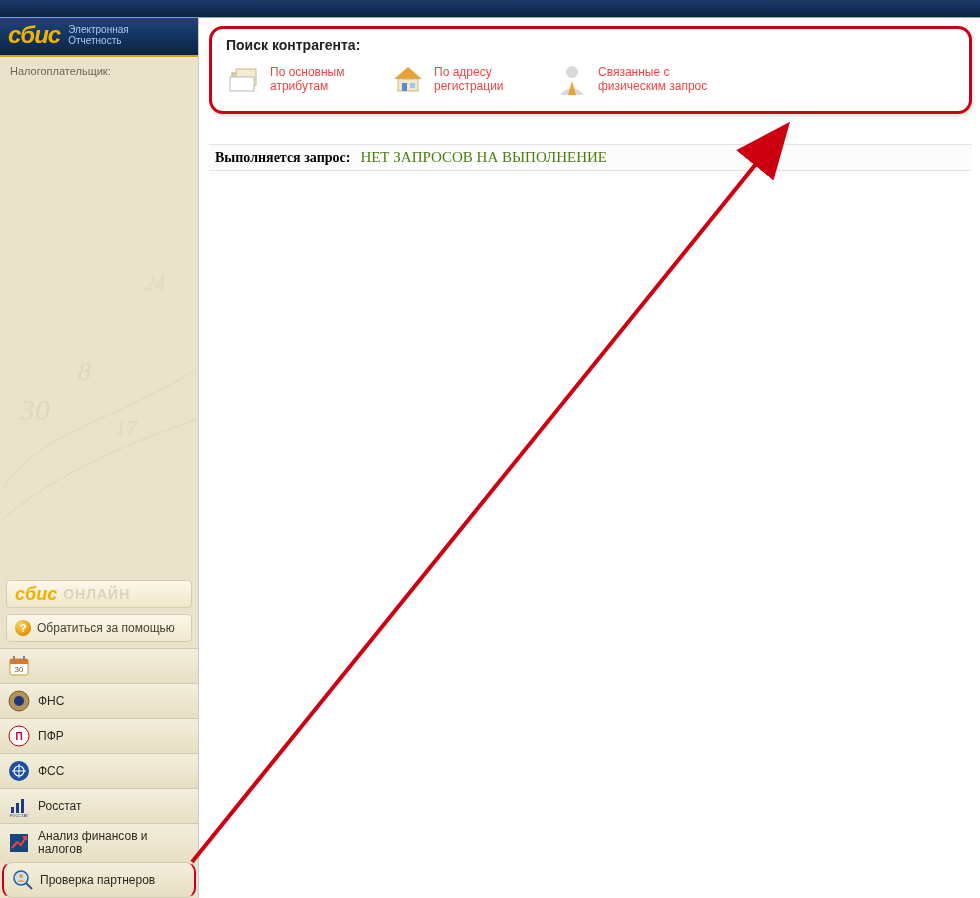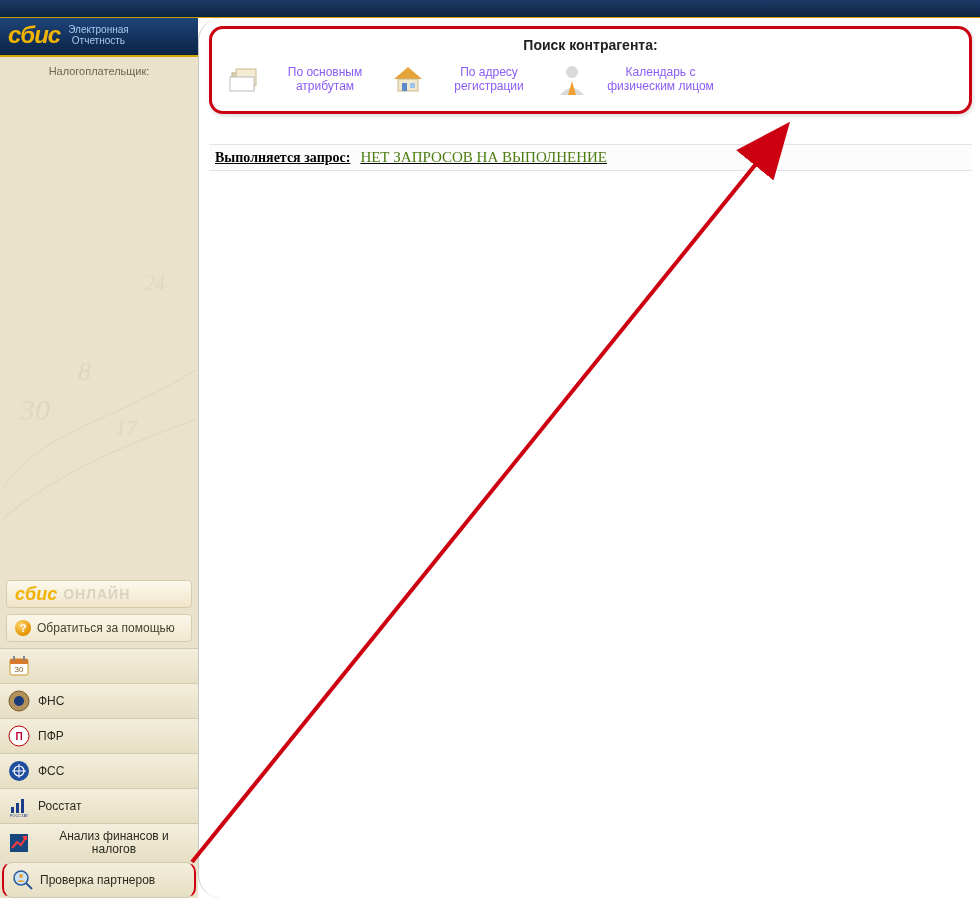--- a/index.html
+++ b/index.html
@@ -14,21 +14,21 @@
   }
 
   
   .top-bar {
     height: 18px;
     width: 100%;
     background: linear-gradient(#1c3a66, #0d2342);
     border-bottom: 1px solid #c8a100;
   }
 
-  .layout { display: flex; width: 100%; height: calc(100% - 18px); text-align: center; }
+  .layout { display: flex; width: 100%; height: calc(100% - 18px); }
 
   
   .sidebar {
     width: 198px;
     flex: 0 0 198px;
     background: #eae2cb;
     display: flex;
     flex-direction: column;
     position: relative;
   }
@@ -145,21 +145,20 @@
     margin: 0 2px;
   }
 
   
   .main {
     flex: 1;
     background: #fff;
     position: relative;
     border-left: 1px solid #c9c9c9;
     padding: 8px 8px 8px 10px;
-    border-radius: 23px;
   }
   .search-box {
     border: 3px solid #cc0010;
     border-radius: 14px;
     padding: 8px 14px 14px 14px;
     background: #fff;
     box-shadow: 1px 2px 4px rgba(0,0,0,0.15);
   }
   .search-title {
     font-weight: bold;
@@ -175,41 +174,40 @@
   .opt {
     display: flex;
     align-items: center;
     gap: 8px;
     flex: 0 0 auto;
     cursor: pointer;
   }
   .opt .link {
     font-size: 12px;
     line-height: 14px;
-    color: #8b5cf6;
+    color: #ef4444;
     max-width: 110px;
   }
   .opt-icon {
     width: 36px; height: 36px;
     display:flex;align-items:center;justify-content:center;
     flex:0 0 36px;
   }
   .opt3 .link{max-width:125px;}
   .opt4 .link{max-width:115px;}
 
   .status-row {
     margin-top: 30px;
     padding: 4px 6px;
     display: flex;
     align-items: center;
     gap: 10px;
     border-top: 1px solid #e3e3e3;
     border-bottom: 1px solid #e3e3e3;
     background: #fcfcfc;
-    text-decoration: underline;
   }
   .status-row .lbl {
     font-weight: bold;
     font-size: 14px;
     font-family: "Times New Roman", serif;
     color: #000;
   }
   .status-row .val {
     font-size: 15px;
     font-family: "Times New Roman", serif;
@@ -374,21 +372,21 @@
         </div>
 
         <div class="opt opt3">
           <span class="opt-icon">
             <svg width="36" height="36">
                 <circle cx="18" cy="11" r="6" fill="#d9d9d9"></circle>
                 <path d="M6 34 Q18 20 30 34 Z" fill="#d9d9d9"></path>
                 <polygon points="18,20 14,34 22,34" fill="#f0a030"></polygon>
               </svg>
           </span>
-          <span class="link">Календарь с физическим лицом</span>
+          <span class="link">Связанные с физическим запрос</span>
         </div>
 
 
       </div>
     </div>
 
     <div class="status-row">
       <span class="lbl">Выполняется запрос:</span>
       <span class="val">НЕТ ЗАПРОСОВ НА ВЫПОЛНЕНИЕ</span>
     </div>

